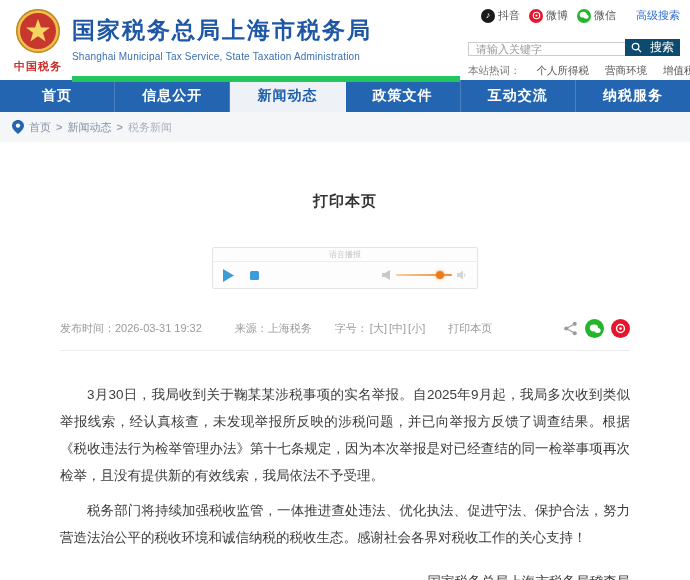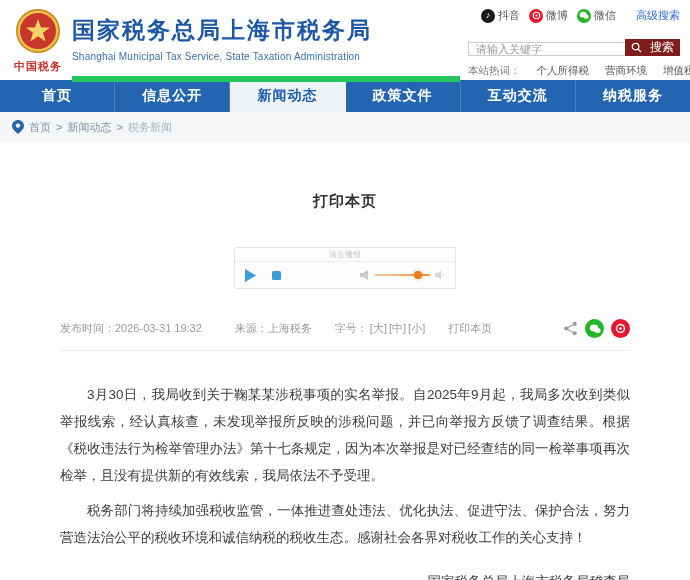--- a/index.html
+++ b/index.html
@@ -20,21 +20,21 @@
   .social-row { display:flex; align-items:center; justify-content:flex-end; gap:9px;
                 font-size:11px; color:#555; }
   .social-item { display:flex; align-items:center; gap:3px; cursor:pointer; }
   .badge { width:14px; height:14px; border-radius:50%; display:inline-flex;
            align-items:center; justify-content:center; color:#fff; font-size:9px; line-height:1; }
   .adv-link { color:#2f6cd6; font-size:11px; text-decoration:none; margin-left:11px; }
   .search-row { display:flex; margin-top:8px; height:25px;align-items:flex-end; }
   .search-input { flex:1; border:1px solid #ccc; border-right:none; padding:0 7px;
                   font-size:11px; color:#333; outline:none; }
   .search-input::placeholder { color:#999; }
-  .search-btn { width:58px; background:#7f1d1d; color:#fff; border:none; font-size:12px;
+  .search-btn { width:58px; background:#0c4a6e; color:#fff; border:none; font-size:12px;
                 display:flex; align-items:center; justify-content:center; gap:8px; cursor:pointer; }
   .hotwords { margin-top:8px; font-size:10.5px; color:#777; display:flex; gap:16px; white-space:nowrap; }
   .hotwords a { color:#555; text-decoration:none; }
 
   
   .nav { height:32px; background:#2365b0; display:flex; }
   .nav-item { flex:1; display:flex; align-items:center; justify-content:center;
               color:#fff; font-size:14px; font-weight:bold; text-decoration:none;
               border-right:1px solid rgba(255,255,255,.18); letter-spacing:1px; }
   .nav-item:last-child { border-right:none; }
@@ -45,21 +45,21 @@
                 padding-left:12px; font-size:11px; color:#8291a8; gap:5px; }
   .breadcrumb a { color:#8291a8; text-decoration:none; }
   .breadcrumb .sep { color:#9aa6b8; font-weight:bold; }
   .breadcrumb .current { color:#aab2bf; }
 
   
   .content { width:600px; margin:0 auto; padding:0 15px; }
   .article-title { text-align:center; font-size:15px; font-weight:bold; color:#333;
                    margin-top:50px; letter-spacing:1px; }
 
-  .audio-player { width:222px; height:42px; border:1px solid #e4e4e4; background:#fdfdfd;
+  .audio-player { width:266px; height:42px; border:1px solid #e4e4e4; background:#fdfdfd;
                   margin:36px auto 0; border-radius:2px; }
   .audio-caption { height:14px; border-bottom:1px solid #ededed; text-align:center;
                    font-size:8px; color:#c3c3c3; line-height:14px; overflow:hidden; }
   .audio-controls { height:26px; display:flex; align-items:center; padding:0 10px; }
   .play-btn, .stop-btn { border:none; background:none; cursor:pointer; display:flex; align-items:center; padding:0; }
   .stop-btn { margin-left:16px; }
   .stop-square { width:9px; height:9px; background:#3d9bd8; border-radius:1.5px; }
   .vol-group { margin-left:auto; display:flex; align-items:center; gap:5px; }
   .slider { position:relative; width:56px; height:8px; cursor:pointer; }
   .slider-track { position:absolute; top:3px; left:0; right:0; height:2px; border-radius:1px;

